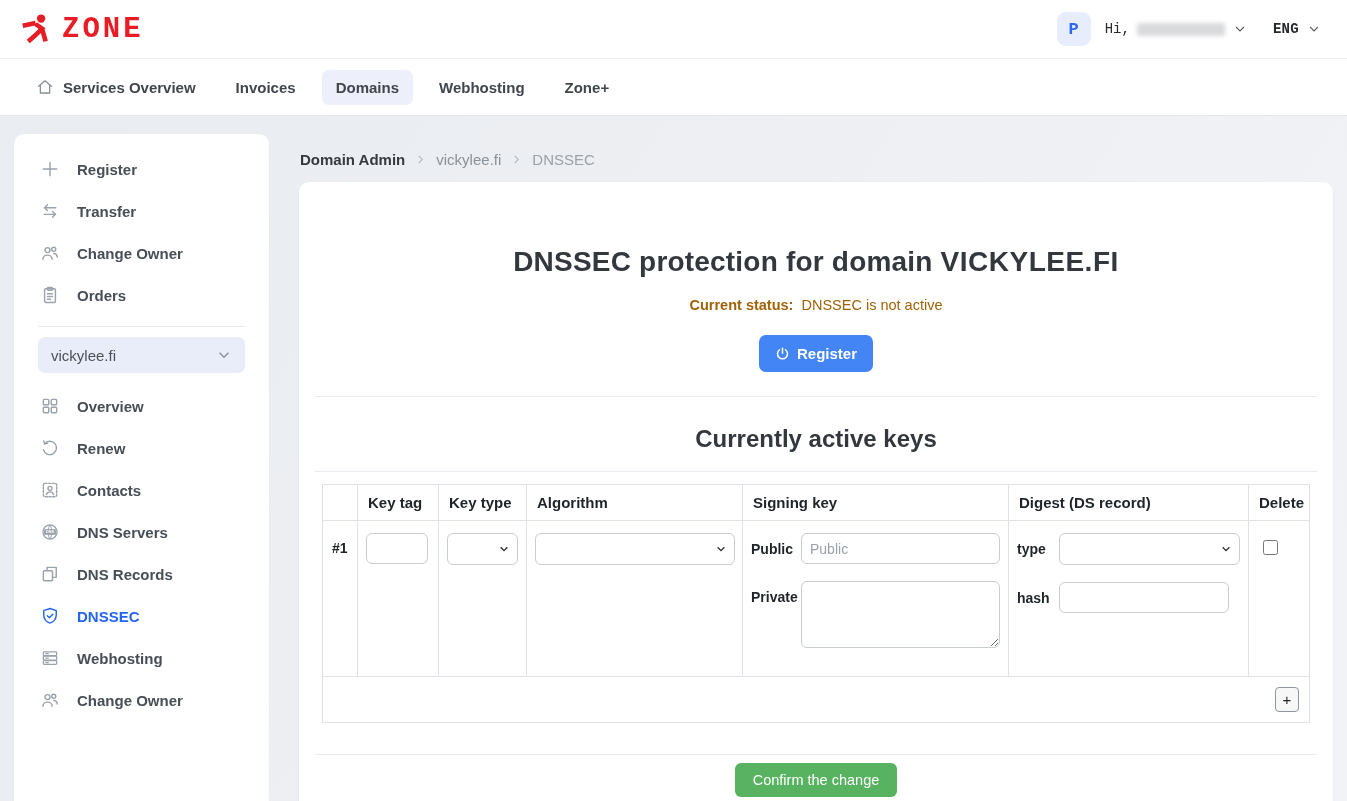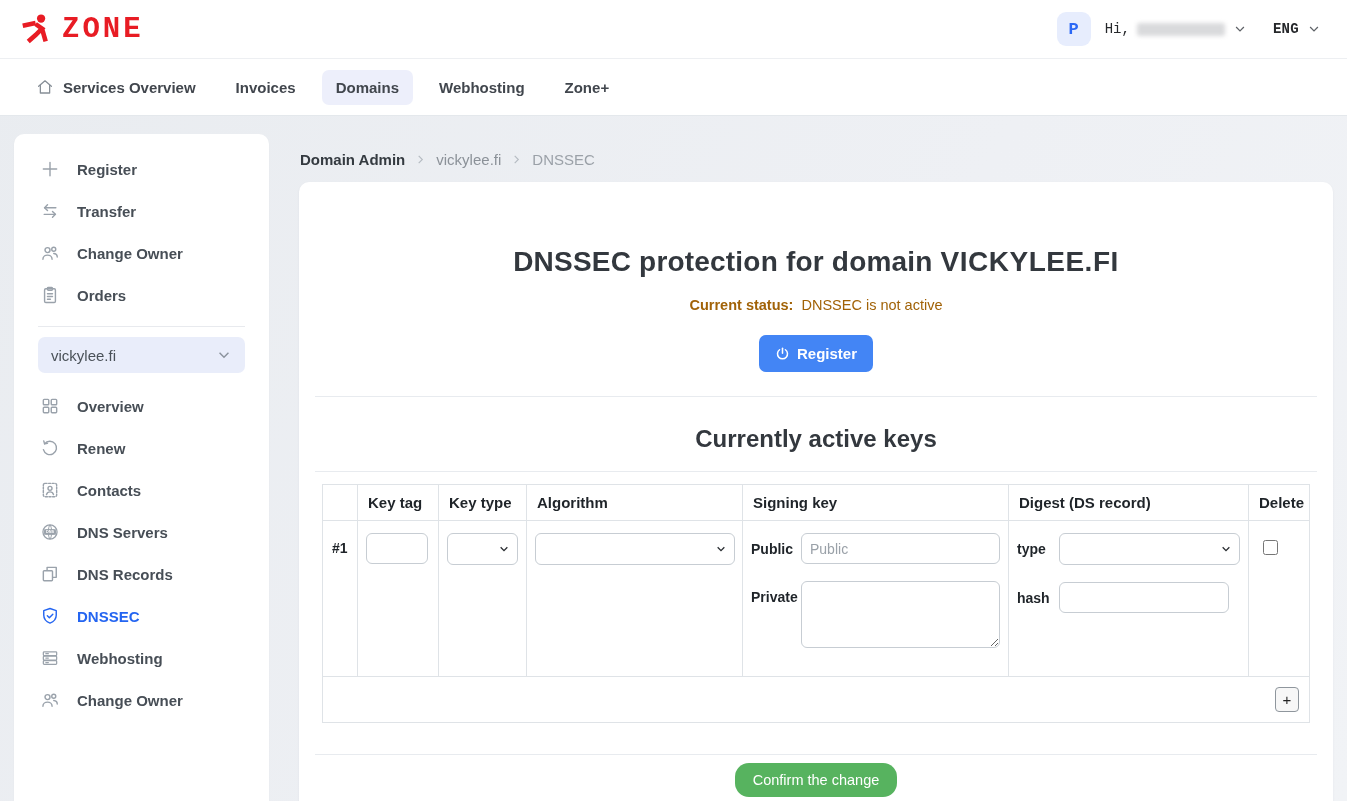--- a/index.html
+++ b/index.html
@@ -71,21 +71,21 @@
   .fieldrow > label{ font-weight:bold; font-size:14px; color:#1f2429; padding-top:8px; flex-shrink:0; }
   .lbl-sign{ width:50px; }
   .lbl-dig{ width:42px; }
   .sign-ctl{ width:202px; }
   .dig-ctl{ width:182px; }
   textarea.private{ width:202px; height:67px; border:1px solid #c7cdd3; border-radius:6px; font-family:inherit; font-size:13px; padding:6px 8px; color:#333; resize:both; }
   .del-check{ width:15px; height:15px; margin:7px 0 0 6px; cursor:pointer; }
   .foot-cell{ height:45px; text-align:right; padding:10px 10px !important; vertical-align:middle !important; }
   .btn-add{ width:24px; height:25px; border:1px solid #8f969d; border-radius:4px; background:#f7f7f7; font-size:15px; line-height:1; color:#222; cursor:pointer; font-family:inherit; }
   .split.s3{ margin-top:31px; }
-  .btn-confirm{ display:block; margin:8px auto 0; background:#57b35f; border:none; color:#fff; font-family:inherit; font-size:14.5px; border-radius:14px; padding:8px 18px; height:34px; cursor:pointer; }
+  .btn-confirm{ display:block; margin:8px auto 0; background:#57b35f; border:none; color:#fff; font-family:inherit; font-size:14.5px; border-radius:6px; padding:8px 18px; height:34px; cursor:pointer; }
 
   svg{ display:block; }
 </style>
 </head>
 <body>
 
 <div class="viewport">
 
   <header class="app-header">
     <div class="logo">

